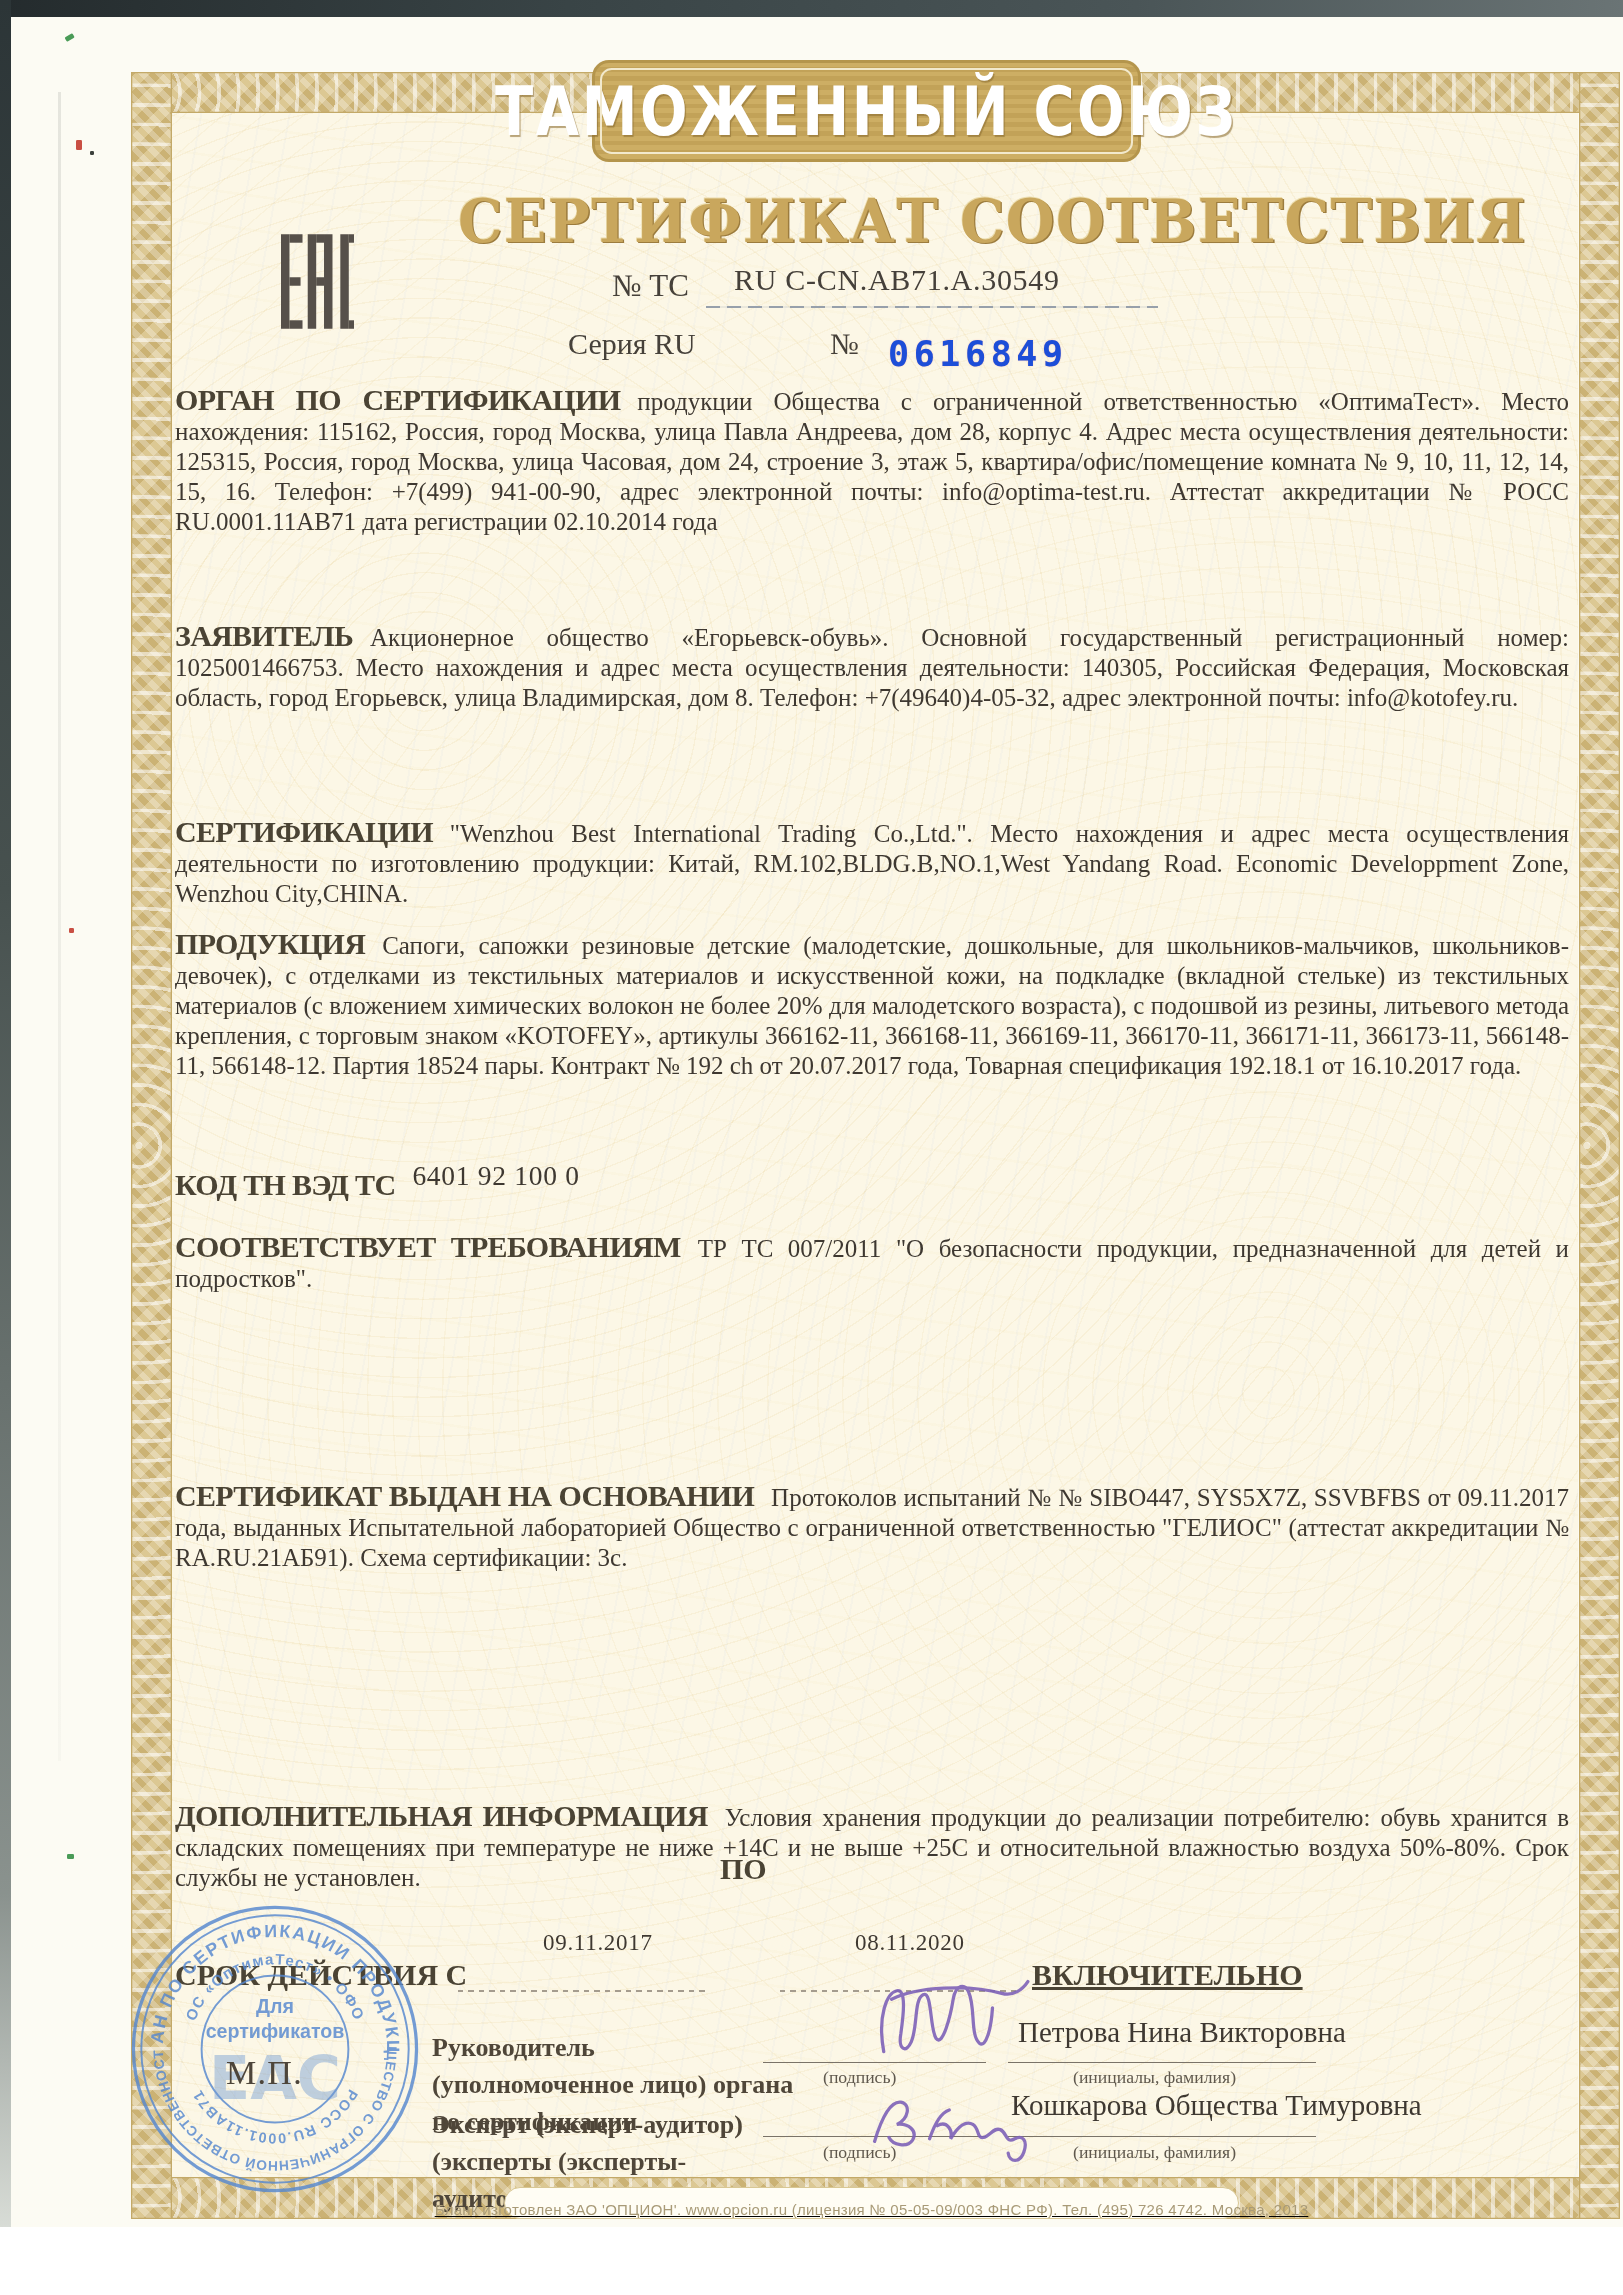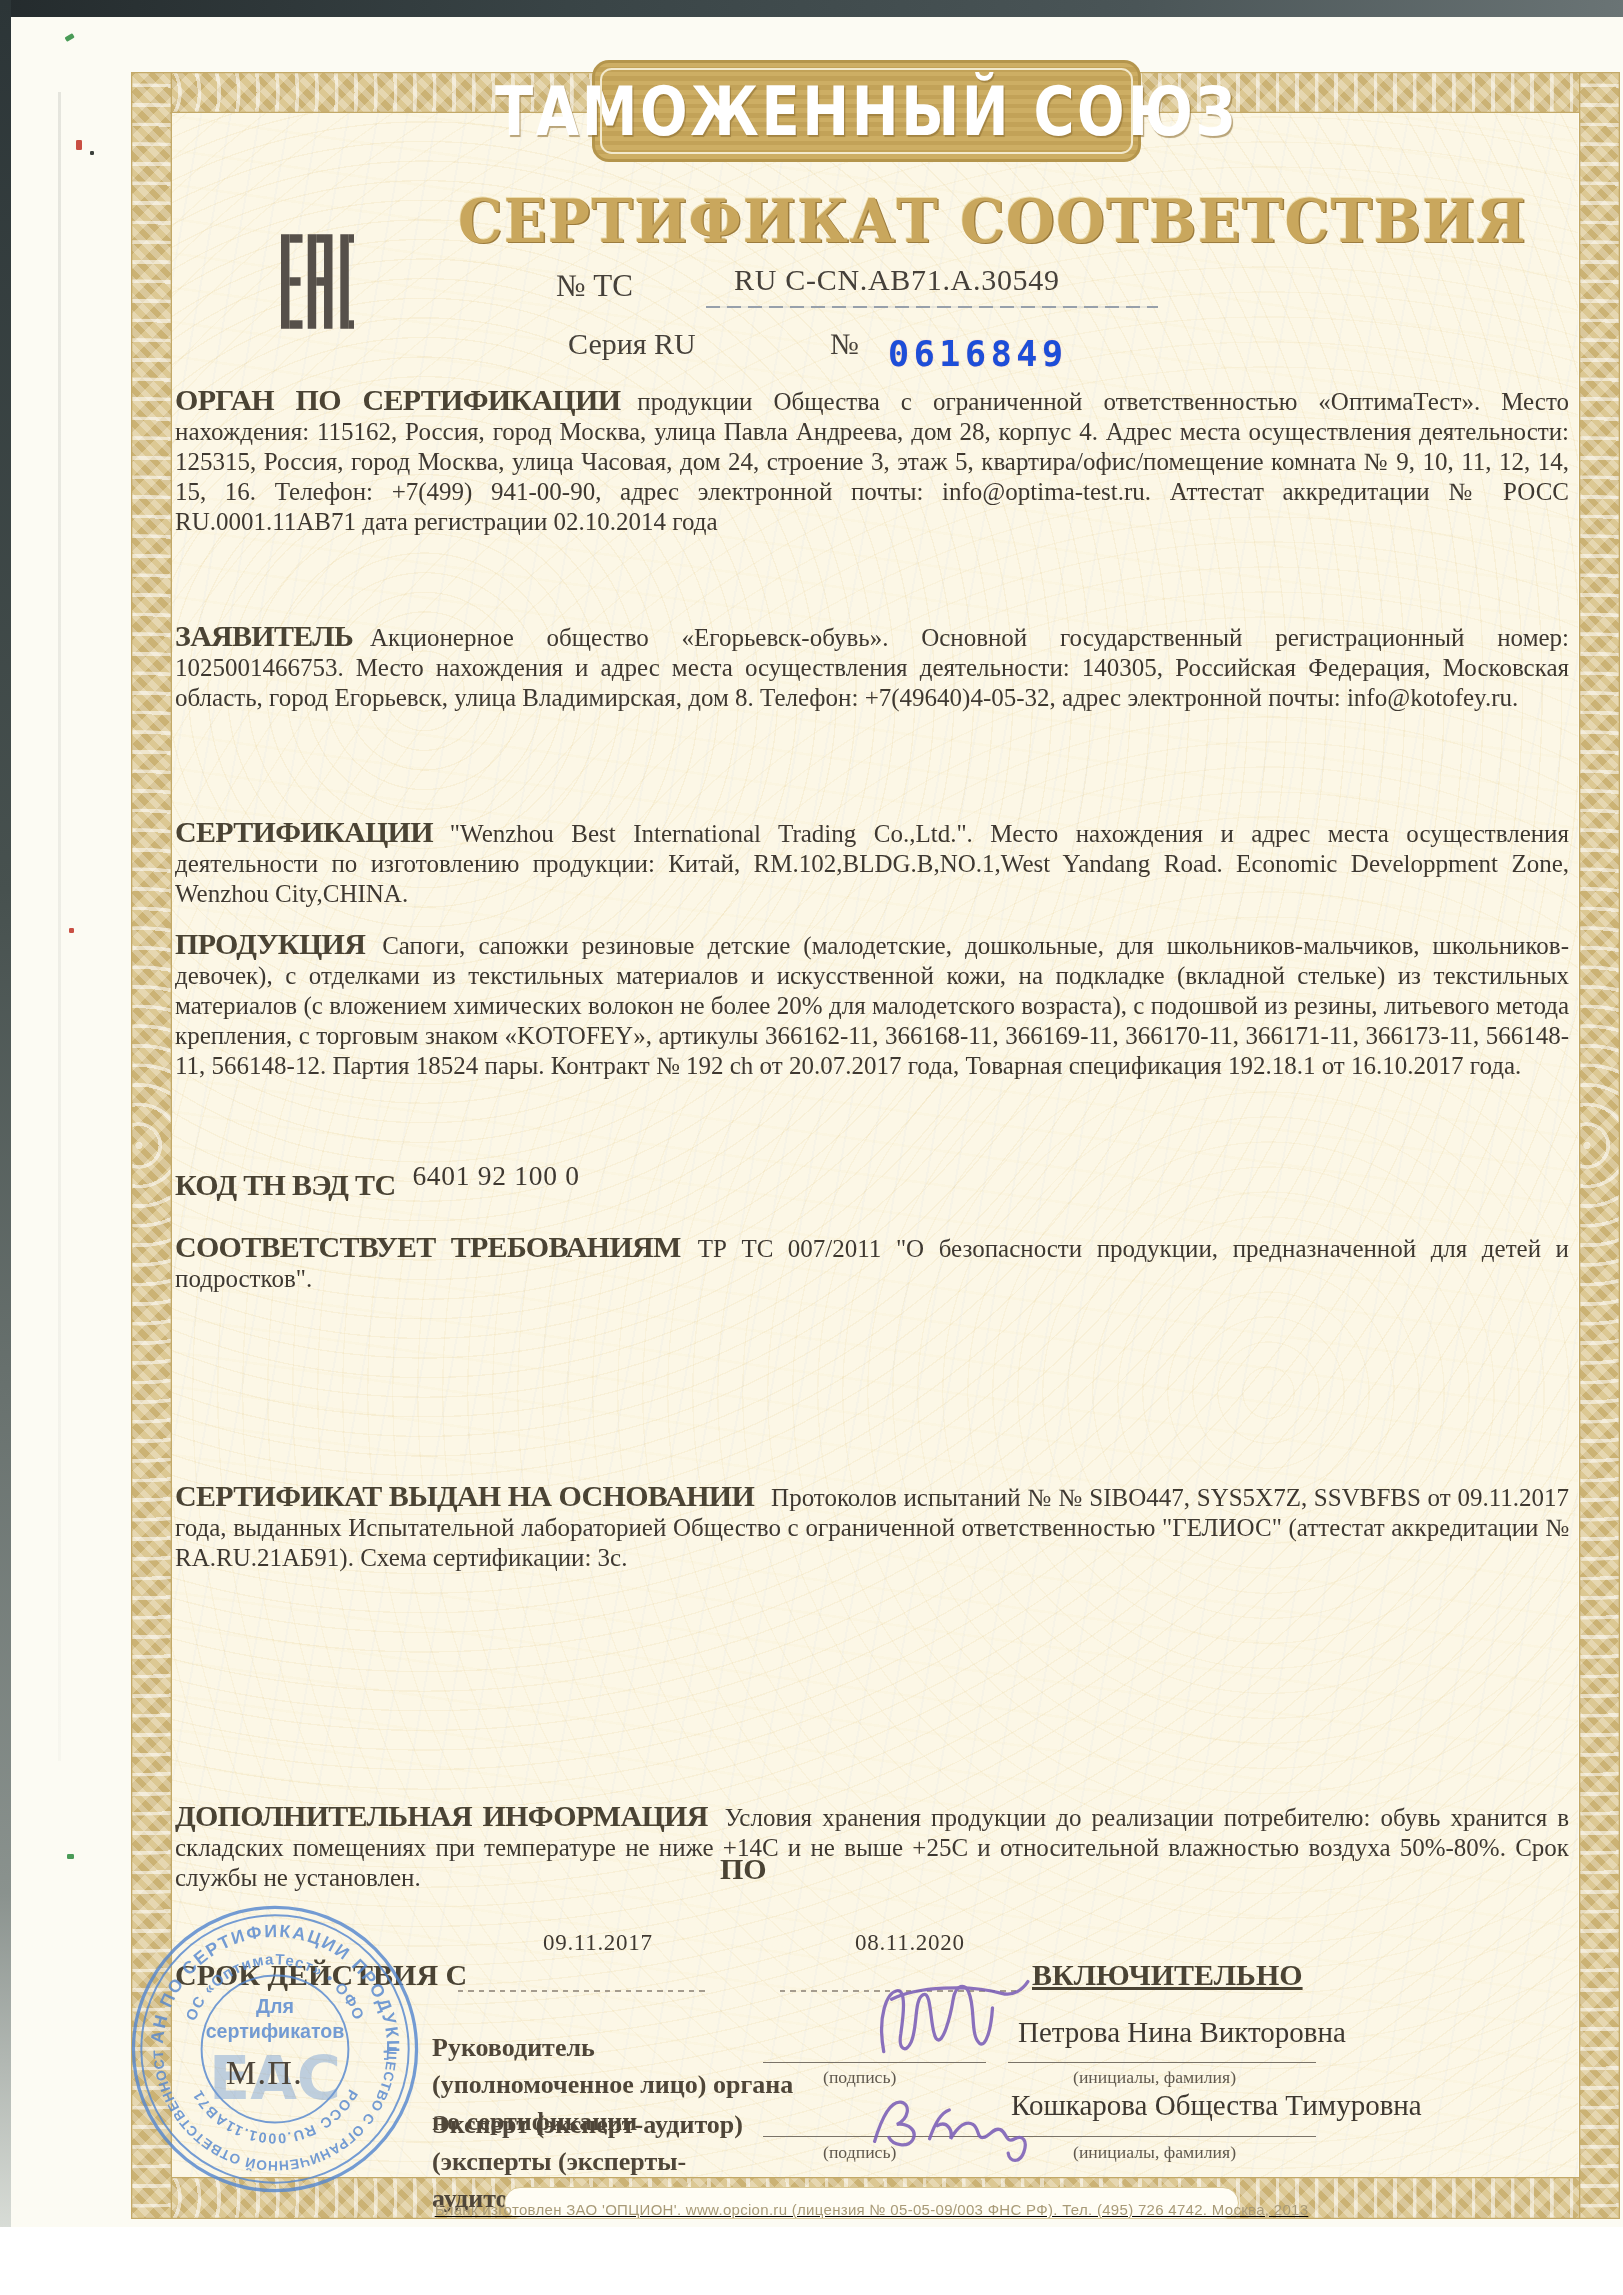--- a/index.html
+++ b/index.html
@@ -42,21 +42,21 @@
     border:2px solid #f2e9cd;border-radius:11.8px;pointer-events:none;}
   .plaque-text{font-family:"DejaVu Sans", sans-serif;font-weight:bold;font-size:56px;
     color:#ffffff;letter-spacing:2.6px;transform:scaleY(1.22);white-space:nowrap;
     text-shadow:1.3px 1.3px 0.7px rgba(140,110,50,.6);}
   .doc-title{left:458px;top:187px;width:851px;text-align:center;
     font-family:"DejaVu Serif", serif;font-weight:bold;font-size:56px;color:#c9a75d;
     letter-spacing:1.3px;transform:scaleY(1.08);white-space:nowrap;
     text-shadow:1.3px 1.3px 0 #9c7c3e,-0.7px -0.7px 0 #ecddae;}
   .eac-note{left:281px;top:234px;}
 
-  .no-tc-label{left:556px;top:268px;font-size:31px;color:#46413a;}
+  .no-tc-label{left:612px;top:268px;font-size:31px;color:#46413a;}
   .no-tc-value{left:734px;top:263px;font-size:30px;letter-spacing:0.7px;color:#45403a;white-space:nowrap;}
   .no-tc-line{left:706px;top:306px;width:452px;height:2px;
     background:repeating-linear-gradient(90deg,#97a0ab 0 14.4px,rgba(151,160,171,.18) 14.4px 21px);}
   .series-label{left:568px;top:327px;font-size:30px;color:#46413a;}
   .series-no{left:830px;top:327px;font-size:30px;color:#46413a;}
   .series-value{left:888px;top:322px;font-family:"DejaVu Sans Mono", monospace;font-weight:bold;
     font-size:35px;color:#1d4ed8;letter-spacing:4.6px;text-shadow:0 0 1.3px rgba(240,106,116,.45);margin-top:12px;}
 
   
   .sec{left:175px;width:1394px;text-align:justify;font-size:25px;line-height:30px;color:#3e3831;}

